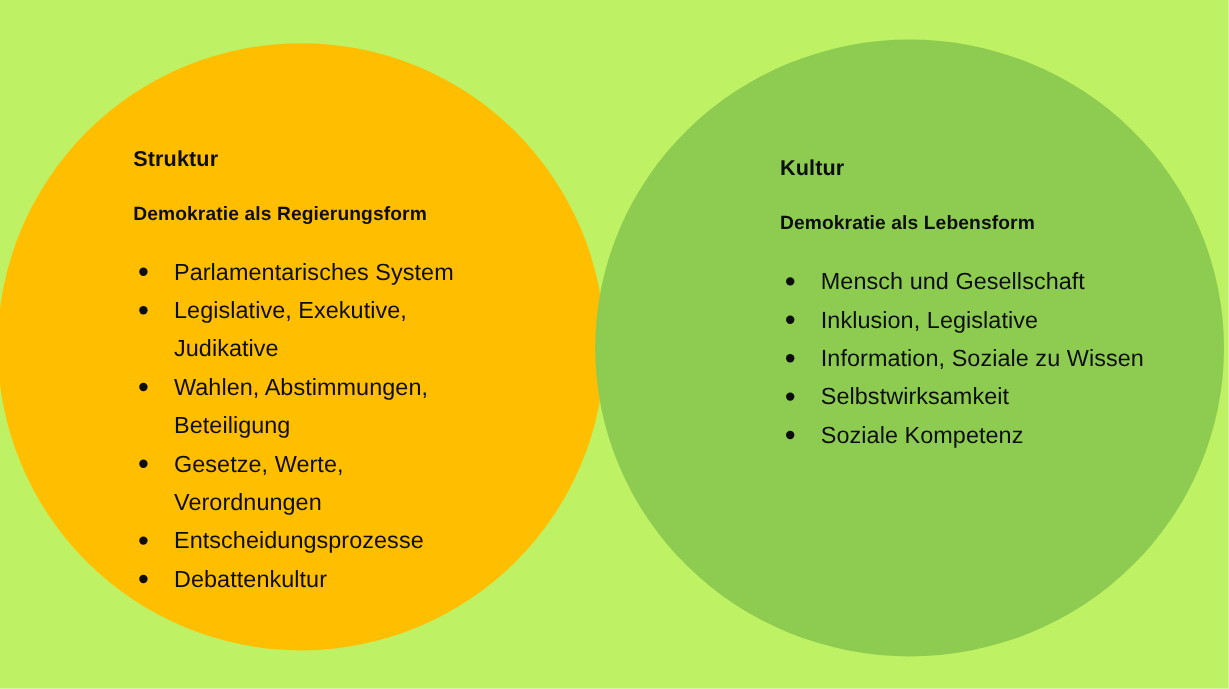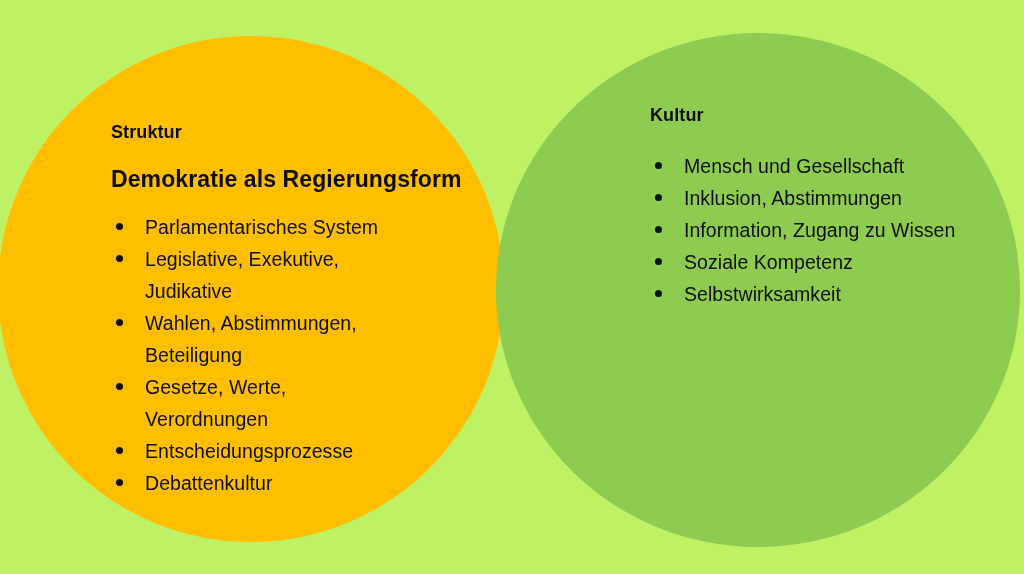--- a/index.html
+++ b/index.html
@@ -40,32 +40,32 @@
     z-index: 5;
     color: #0d0d0d;
   }
   #panel-left {
     left: 111px;
     top: 120px;
     width: 370px;
   }
   #panel-right {
     left: 650px;
-    top: 103px;
+    top: 128px;
     width: 365px;
   }
   .kicker {
     font-size: 18px;
     font-weight: bold;
     line-height: 24px;
     margin: 0 0 23px 0;
     letter-spacing: 0.1px;
   }
   .subtitle {
-    font-size: 23px;
+    font-size: 16px;
     font-weight: bold;
     line-height: 24px;
     margin: 0 0 20px 0;
     letter-spacing: 0.1px;
   }
   ul.bullets {
     list-style: none;
     margin: 0;
     padding: 0;
   }
@@ -105,22 +105,23 @@
       <li><span class="dot"></span><span>Legislative, Exekutive, Judikative</span></li>
       <li><span class="dot"></span><span>Wahlen, Abstimmungen, Beteiligung</span></li>
       <li><span class="dot"></span><span>Gesetze, Werte, Verordnungen</span></li>
       <li><span class="dot"></span><span>Entscheidungsprozesse</span></li>
       <li><span class="dot"></span><span>Debattenkultur</span></li>
     </ul>
   </div>
 
   <div class="panel" id="panel-right">
     <div class="kicker">Kultur</div>
+    <div class="subtitle">Demokratie als Lebensform</div>
     <ul class="bullets">
       <li><span class="dot"></span><span>Mensch und Gesellschaft</span></li>
-      <li><span class="dot"></span><span>Inklusion, Abstimmungen</span></li>
-      <li><span class="dot"></span><span>Information, Zugang zu Wissen</span></li>
+      <li><span class="dot"></span><span>Inklusion, Legislative</span></li>
+      <li><span class="dot"></span><span>Information, Soziale zu Wissen</span></li>
+      <li><span class="dot"></span><span>Selbstwirksamkeit</span></li>
       <li><span class="dot"></span><span>Soziale Kompetenz</span></li>
-      <li><span class="dot"></span><span>Selbstwirksamkeit</span></li>
     </ul>
   </div>
 
 </div>
 
 </body></html>

